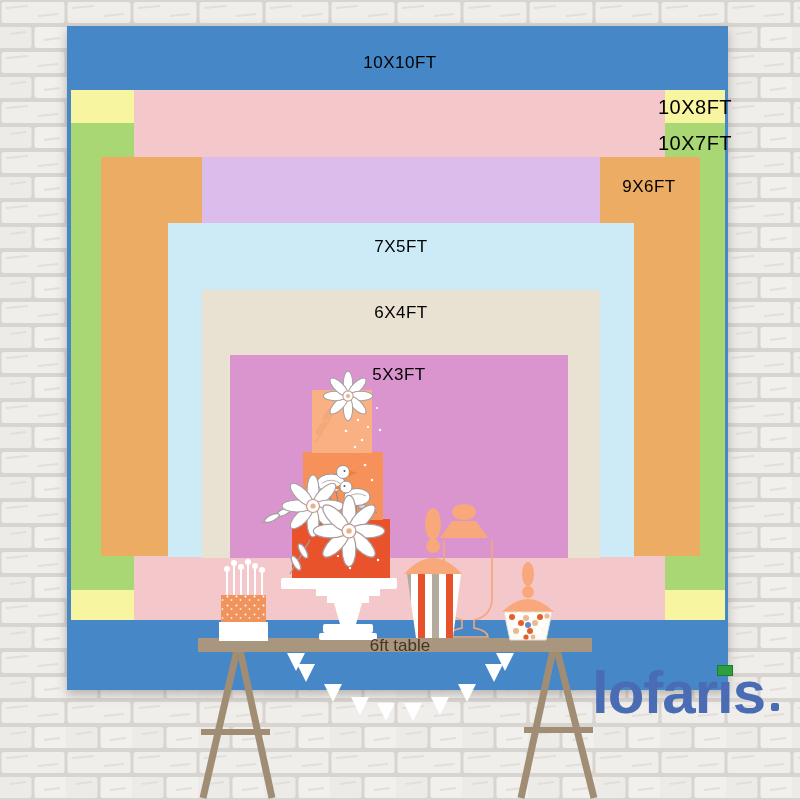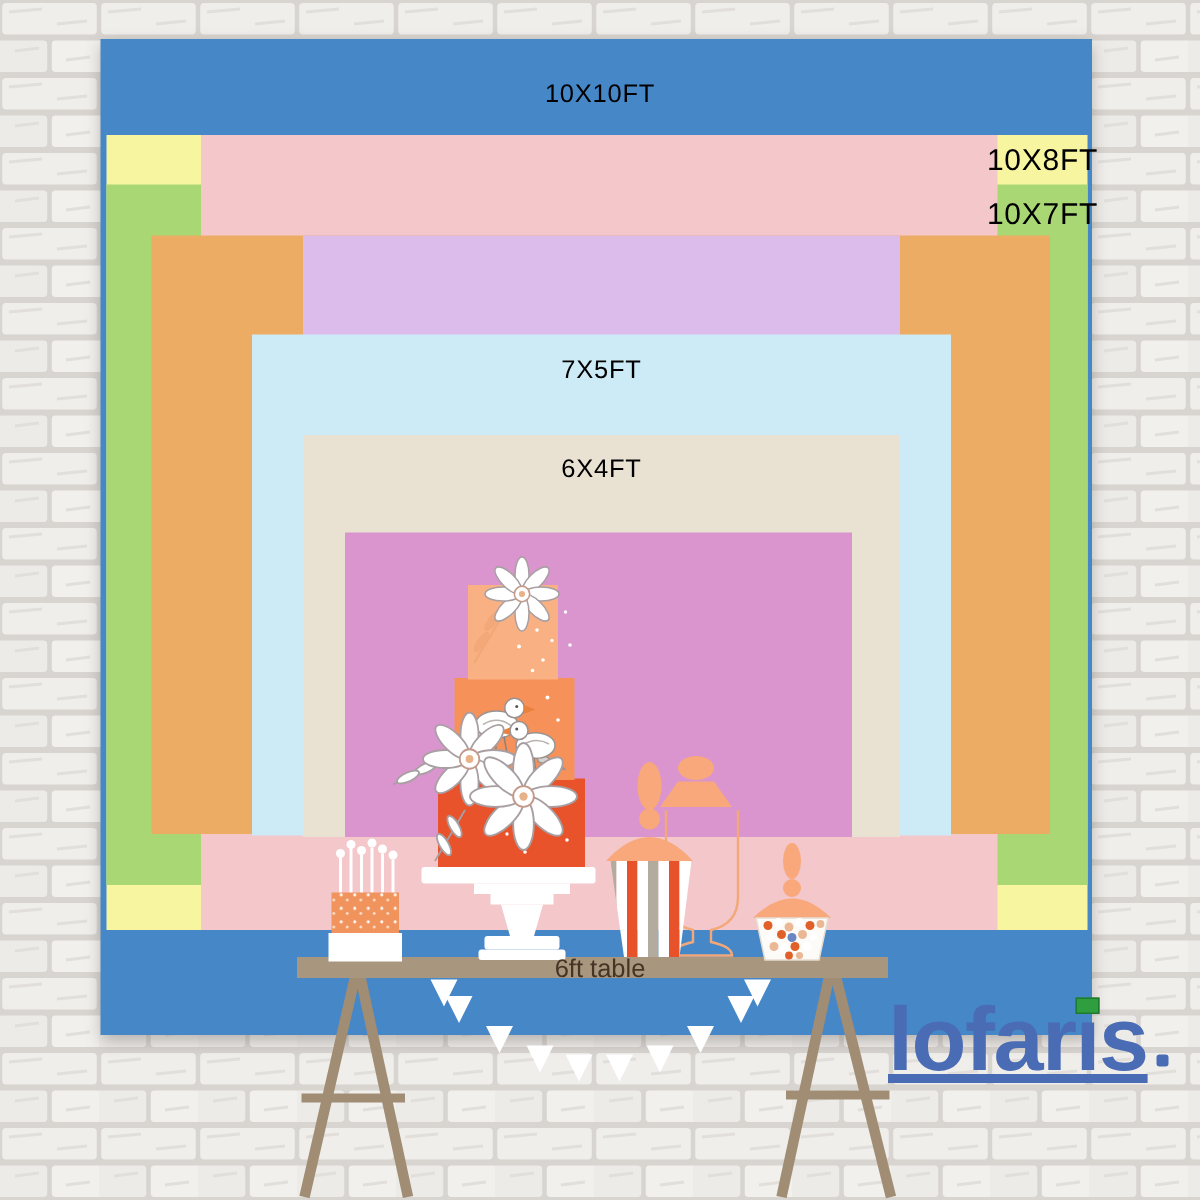--- a/index.html
+++ b/index.html
@@ -25,21 +25,21 @@
   .lbl-8x8  {left:267px;top:76px;}
   .lbl-10x8 {left:585px;top:70px;}
   .lbl-10x7 {left:585px;top:106px;}
   .lbl-6x6  {left:269px;top:138px;}
   .lbl-9x6  {left:517px;top:151px;}
   .lbl-7x5  {left:269px;top:211px;}
   .lbl-6x4  {left:269px;top:277px;}
   .lbl-5x3  {left:267px;top:339px;}
   .decor{position:absolute;left:0;top:0;z-index:2;pointer-events:none;}
   .logo{position:absolute;left:592px;top:658px;z-index:3;height:72px;
-        font-weight:bold;font-size:60px;letter-spacing:-1px;color:#4a6cb4;text-decoration:underline;}
+        font-weight:bold;font-size:60px;letter-spacing:-1px;color:#4a6cb4;}
   .logo-green{position:absolute;left:125px;top:7px;width:16px;height:11px;
               background:#2f9e3f;border:1px solid #1f7a2f;box-sizing:border-box;}
   .logo-dot{position:absolute;left:179px;top:45px;width:8px;height:8px;
             background:#4a6cb4;border-radius:2px;}
 </style>
 </head>
 <body>
 
 <div class="stage">
 
@@ -64,22 +64,24 @@
     <div class="layer l-pink" style="background-color: rgb(244, 199, 202);"></div>
     <div class="layer l-orange" style="background-color: rgb(237, 172, 99);"></div>
     <div class="layer l-purple" style="background-color: rgb(220, 188, 234);"></div>
     <div class="layer l-lightblue" style="background-color: rgb(205, 235, 246);"></div>
     <div class="layer l-cream" style="background-color: rgb(233, 226, 211);"></div>
     <div class="layer l-magenta" style="background-color: rgb(218, 149, 207);"></div>
 
     <div class="size-label lbl-10x10">10X10FT</div>
     <div class="size-label small lbl-10x8">10X8FT</div>
     <div class="size-label small lbl-10x7">10X7FT</div>
+    <div class="size-label lbl-9x6">9X6FT</div>
     <div class="size-label lbl-7x5">7X5FT</div>
     <div class="size-label lbl-6x4">6X4FT</div>
+    <div class="size-label lbl-5x3">5X3FT</div>
   </div>
 
   <svg class="decor" width="800" height="800">
     <defs>
       <clipPath id="popclip">
           <path d="M407,574 L461,574 L453,638 L416,638 Z"></path>
         </clipPath>
       <pattern id="speck" width="9" height="9" patternUnits="userSpaceOnUse">
         <rect width="9" height="9" fill="#f0935c"></rect>
         <circle cx="2.5" cy="2.5" r="1" fill="#ffffff"></circle>

